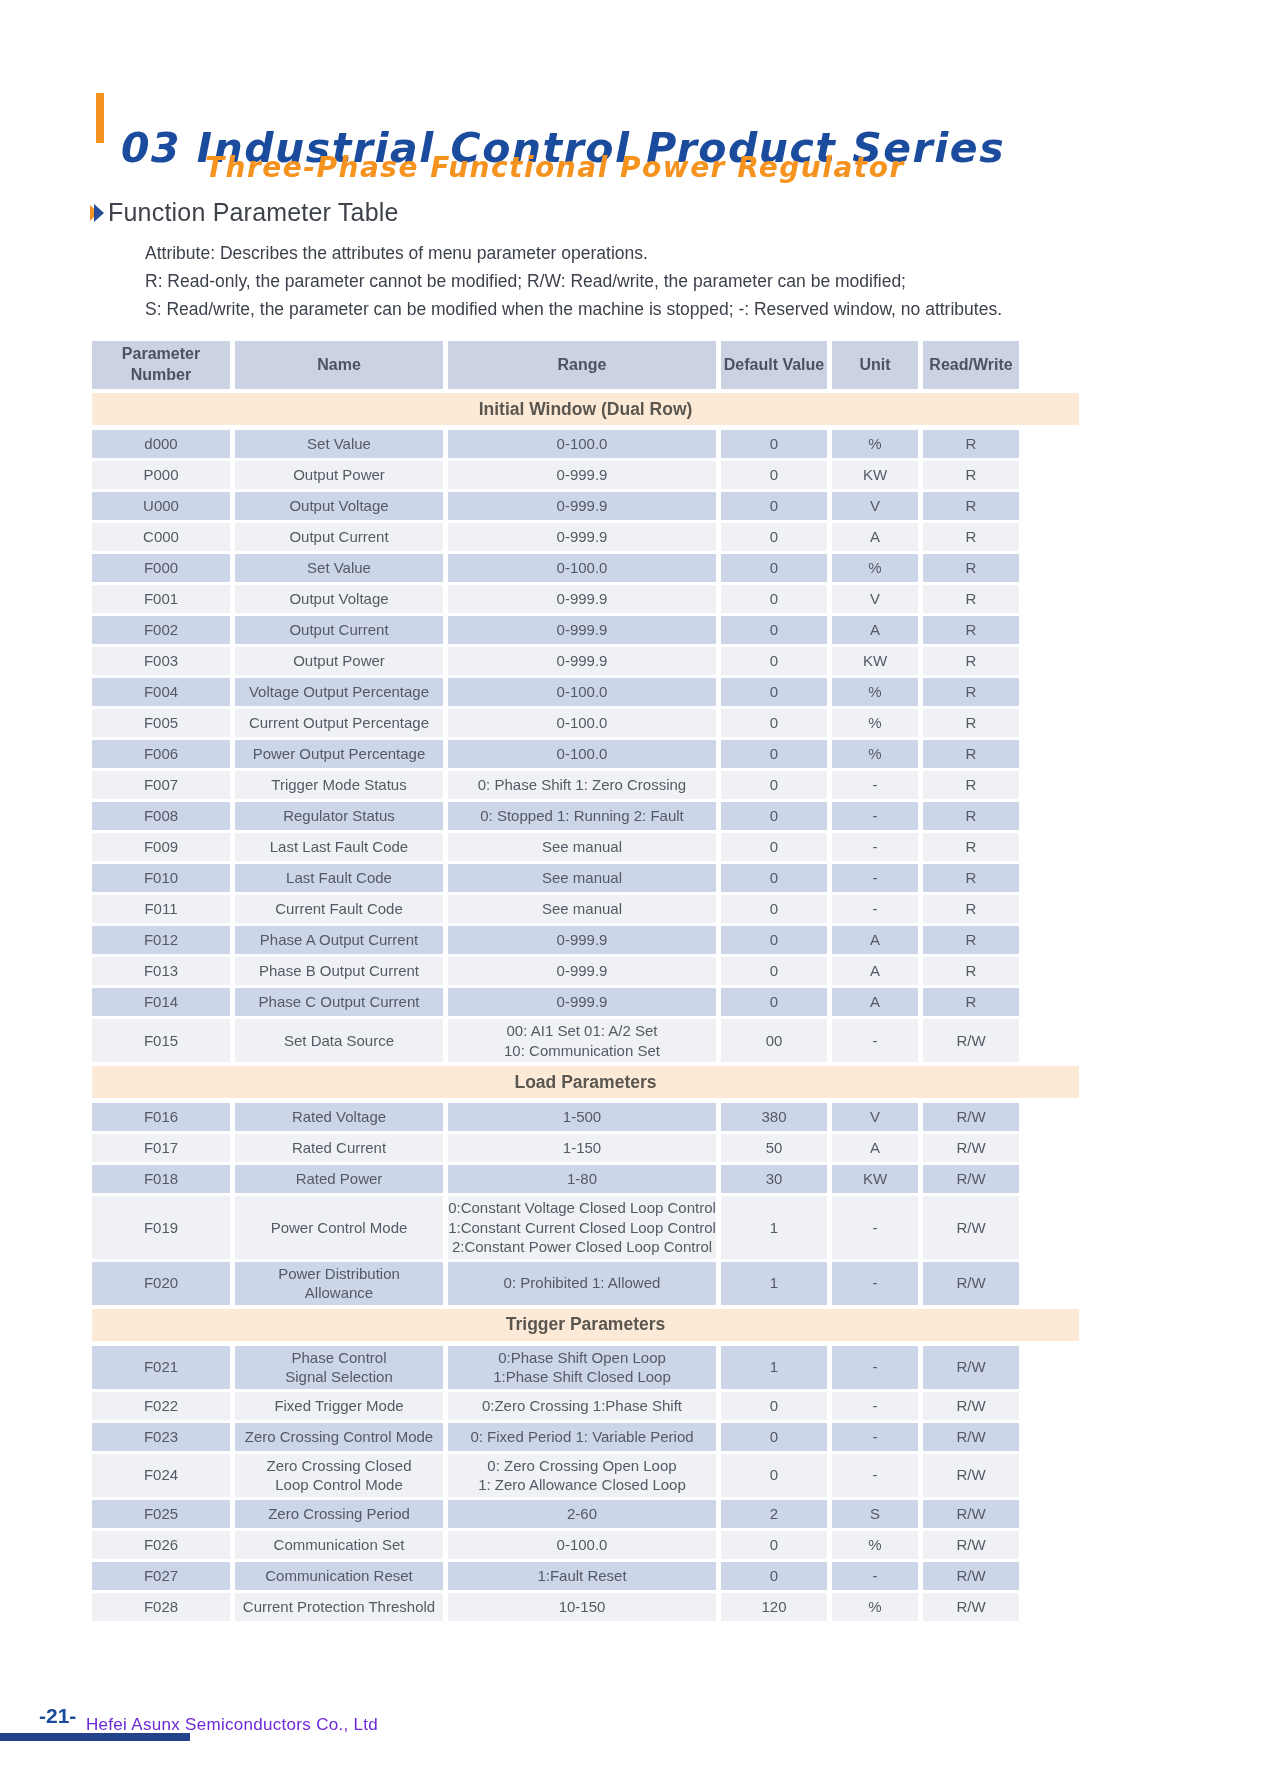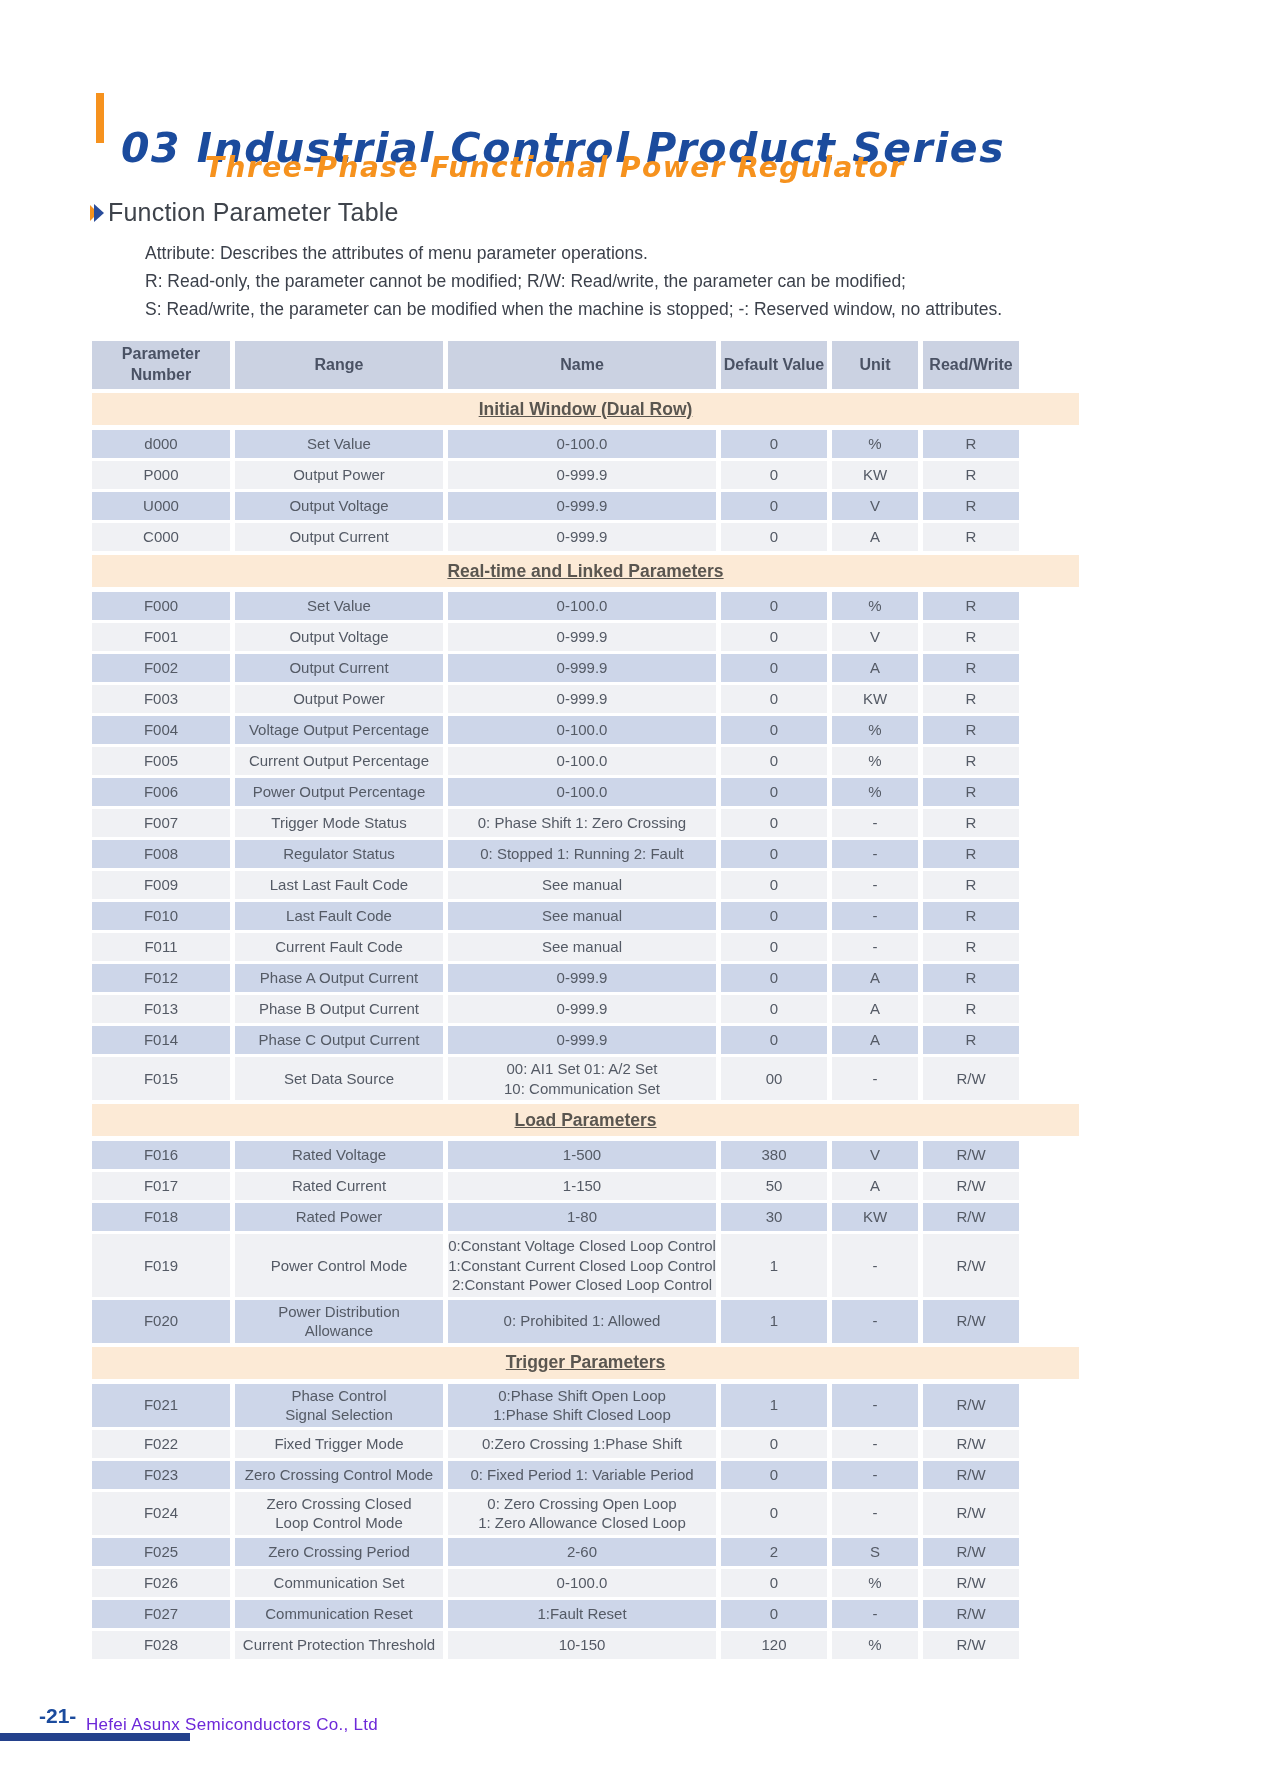--- a/index.html
+++ b/index.html
@@ -56,21 +56,21 @@
   .tcell div{white-space:nowrap;}
   .thead .tcell{
     background:#cbd2e2;font-weight:bold;font-size:16px;color:#4a5264;
     min-height:44px;
   }
   .row-blue .tcell{background:#cdd6e9;}
   .row-gray .tcell{background:#f0f1f4;}
   .section-band{
     background:#fcead6;min-height:32px;margin:4px 0 5px 0;
     display:flex;align-items:center;justify-content:center;
-    font-weight:bold;font-size:17.5px;color:#5a5650;text-decoration:underline;
+    font-weight:bold;font-size:17.5px;color:#5a5650;
   }
   
   .footer-bar{position:absolute;left:0;top:1733px;width:190px;height:8px;background:#24418c;}
   .footer-pagenum{position:absolute;left:39px;top:1704px;font-size:21px;font-weight:bold;color:#1b4b9d;}
   .footer-company{position:absolute;left:86px;top:1715px;font-size:17px;color:#6d28d9;letter-spacing:0.3px;}
 </style>
 </head>
 <body>
 
 <div class="page">
@@ -89,22 +89,22 @@
 
   <div class="notes">
     <div>Attribute: Describes the attributes of menu parameter operations.</div>
     <div>R: Read-only, the parameter cannot be modified; R/W: Read/write, the parameter can be modified;</div>
     <div>S: Read/write, the parameter can be modified when the machine is stopped; -: Reserved window, no attributes.</div>
   </div>
 
   <div class="tbl">
       <div class="trow thead">
         <div class="tcell c0">Parameter Number</div>
+        <div class="tcell c1">Name</div>
         <div class="tcell c2">Range</div>
-        <div class="tcell c1">Name</div>
         <div class="tcell c3">Default Value</div>
         <div class="tcell c4">Unit</div>
         <div class="tcell c5">Read/Write</div>
       </div>
       <div class="section-band">Initial Window (Dual Row)</div>
       <div class="trow row-blue">
         <div class="tcell c0">d000</div>
         <div class="tcell c1">Set Value</div>
         <div class="tcell c2">0-100.0</div>
         <div class="tcell c3">0</div>
@@ -128,21 +128,20 @@
         <div class="tcell c5">R</div>
       </div>
       <div class="trow row-gray">
         <div class="tcell c0">C000</div>
         <div class="tcell c1">Output Current</div>
         <div class="tcell c2">0-999.9</div>
         <div class="tcell c3">0</div>
         <div class="tcell c4">A</div>
         <div class="tcell c5">R</div>
       </div>
-      <div class="section-band">Real-time and Linked Parameters</div>
       <div class="trow row-blue">
         <div class="tcell c0">F000</div>
         <div class="tcell c1">Set Value</div>
         <div class="tcell c2">0-100.0</div>
         <div class="tcell c3">0</div>
         <div class="tcell c4">%</div>
         <div class="tcell c5">R</div>
       </div>
       <div class="trow row-gray">
         <div class="tcell c0">F001</div>

